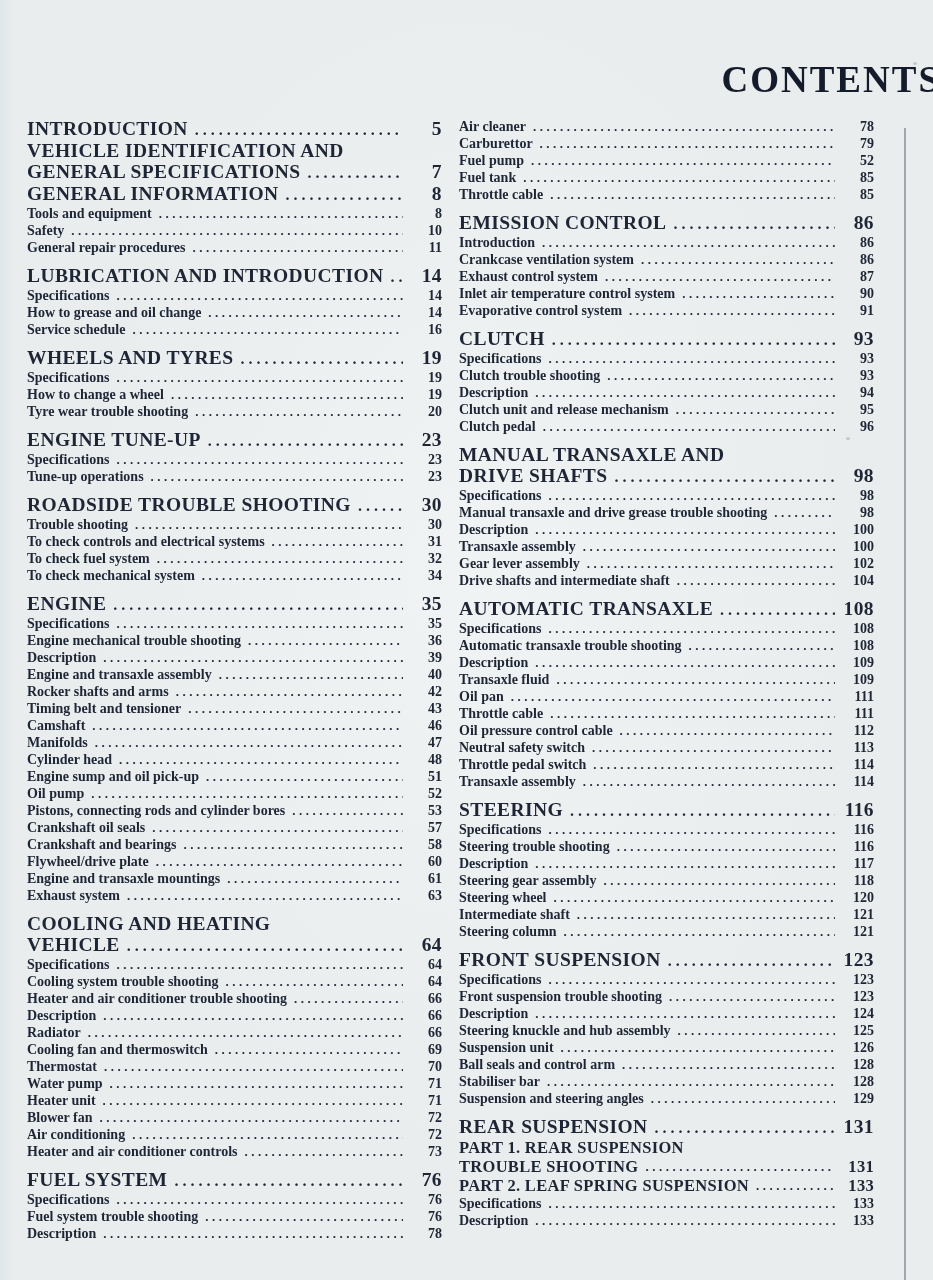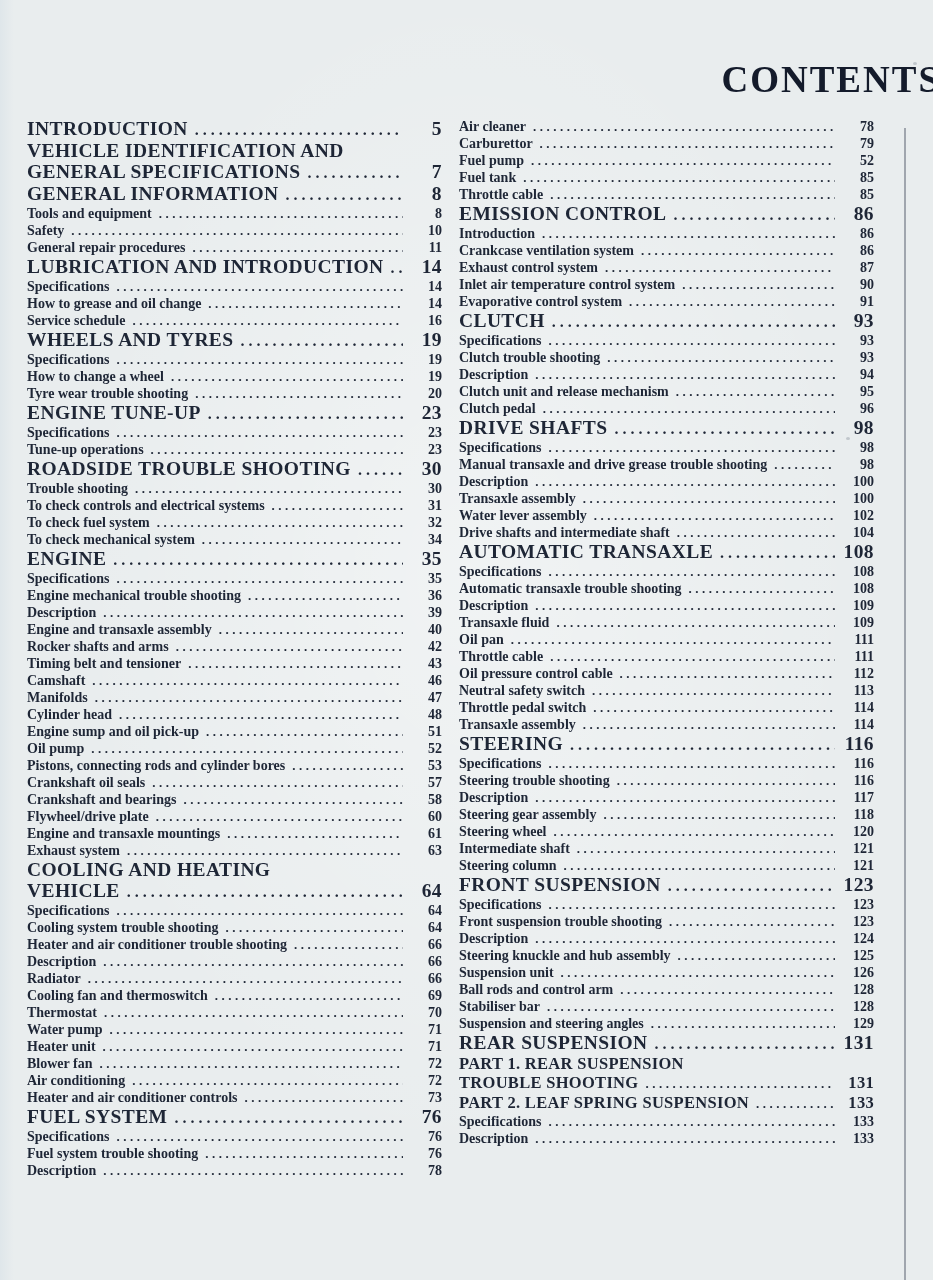--- a/index.html
+++ b/index.html
@@ -56,22 +56,24 @@
   }
   .row.heading {
     line-height: 21px;
     font-size: 19.5px;
     letter-spacing: 0.4px;
   }
   .row.subheading {
     line-height: 19px;
     font-size: 16.5px;
     letter-spacing: 0.3px;
+    align-items: flex-end;
   }
   .row.gap {
+    margin-top: 9px;
   }
   .label {
     white-space: nowrap;
     flex: none;
   }
   .dots {
     flex: 1 1 auto;
     overflow: hidden;
     white-space: nowrap;
     margin: 0 5px 0 7px;
@@ -488,20 +490,23 @@
         <div class="row item">
           <span class="label">Clutch unit and release mechanism</span>
           <span class="dots"></span>
           <span class="page-num">95</span>
         </div>
         <div class="row item">
           <span class="label">Clutch pedal</span>
           <span class="dots"></span>
           <span class="page-num">96</span>
         </div>
+        <div class="row heading gap">
+          <span class="label">MANUAL TRANSAXLE AND</span>
+        </div>
         <div class="row heading">
           <span class="label">DRIVE SHAFTS</span>
           <span class="dots"></span>
           <span class="page-num">98</span>
         </div>
         <div class="row item">
           <span class="label">Specifications</span>
           <span class="dots"></span>
           <span class="page-num">98</span>
         </div>
@@ -514,21 +519,21 @@
           <span class="label">Description</span>
           <span class="dots"></span>
           <span class="page-num">100</span>
         </div>
         <div class="row item">
           <span class="label">Transaxle assembly</span>
           <span class="dots"></span>
           <span class="page-num">100</span>
         </div>
         <div class="row item">
-          <span class="label">Water lever assembly</span>
+          <span class="label">Gear lever assembly</span>
           <span class="dots"></span>
           <span class="page-num">102</span>
         </div>
         <div class="row item">
           <span class="label">Drive shafts and intermediate shaft</span>
           <span class="dots"></span>
           <span class="page-num">104</span>
         </div>
         <div class="row heading gap">
           <span class="label">AUTOMATIC TRANSAXLE</span>
@@ -649,21 +654,21 @@
           <span class="label">Steering knuckle and hub assembly</span>
           <span class="dots"></span>
           <span class="page-num">125</span>
         </div>
         <div class="row item">
           <span class="label">Suspension unit</span>
           <span class="dots"></span>
           <span class="page-num">126</span>
         </div>
         <div class="row item">
-          <span class="label">Ball rods and control arm</span>
+          <span class="label">Ball seals and control arm</span>
           <span class="dots"></span>
           <span class="page-num">128</span>
         </div>
         <div class="row item">
           <span class="label">Stabiliser bar</span>
           <span class="dots"></span>
           <span class="page-num">128</span>
         </div>
         <div class="row item">
           <span class="label">Suspension and steering angles</span>

